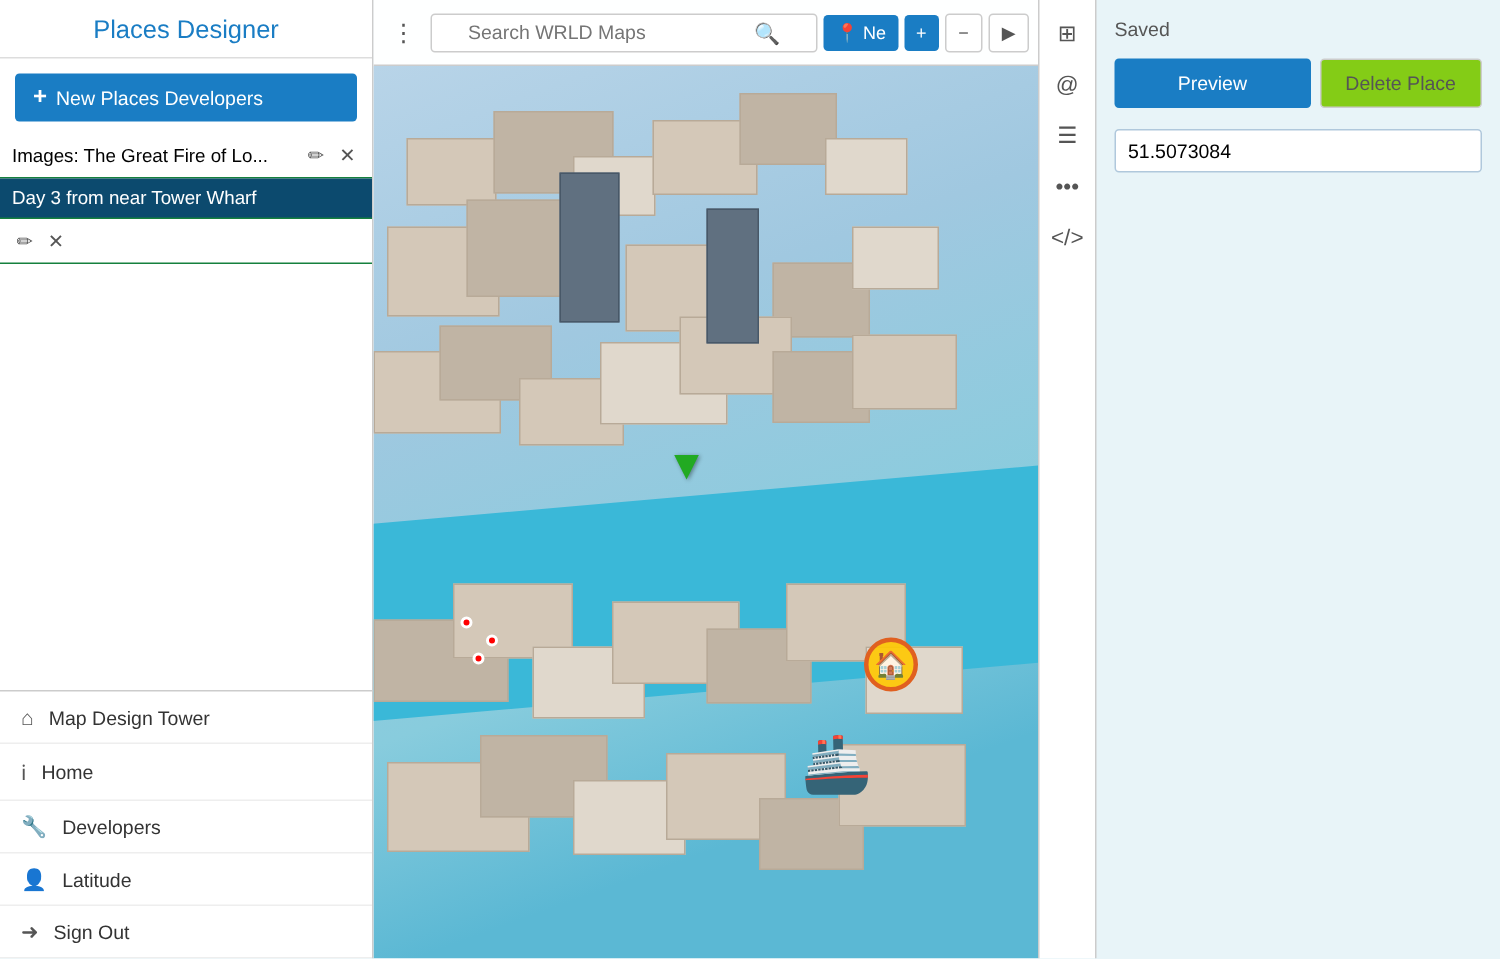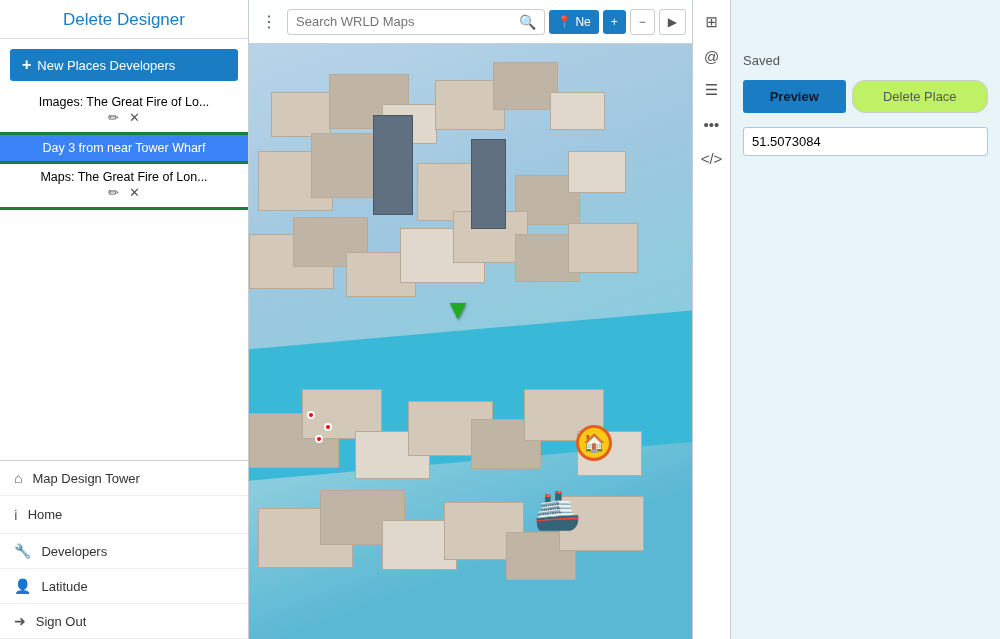--- a/index.html
+++ b/index.html
@@ -71,27 +71,26 @@
     .collection-list {
       flex: 1;
       overflow-y: auto;
     }
 
     .collection-item {
       display: flex;
       align-items: center;
       justify-content: space-between;
       padding: 6px 8px;
-      border-bottom: 3px solid #15803d;
-      cursor: pointer;
-      flex-direction: column;
+      border-bottom: 1px solid #15803d;
+      cursor: pointer;
     }
 
     .collection-item.active {
-      background: #3b82f6;
+      background: #0c4a6e;
       color: #fff;
     }
 
     .collection-item .item-label {
       flex: 1;
       white-space: nowrap;
       overflow: hidden;
       text-overflow: ellipsis;
       font-size: 12.5px;
     }
@@ -158,21 +157,21 @@
       color: #555;
       padding: 4px 6px;
       cursor: pointer;
     }
 
     #search-bar {
       display: flex;
       align-items: center;
       border: 1px solid #ccc;
       border-radius: 3px;
-      padding: 4px 8px;
+      padding: 4px 24px;
       background: #fff;
       flex: 1;
       gap: 6px;
     }
 
     #search-bar input {
       border: none;
       outline: none;
       font-size: 13px;
       flex: 1;
@@ -315,55 +314,53 @@
       cursor: pointer;
       border-radius: 3px;
       color: #555;
       font-size: 15px;
     }
 
     
     #right-content {
       flex: 1;
       padding: 10px 12px;
-      margin-top: 41px;
     }
 
     .saved-badge {
       color: #555;
       font-size: 13px;
       margin-bottom: 10px;
       padding: 2px 0;
     }
 
     .action-buttons {
       display: flex;
       gap: 6px;
       margin-bottom: 14px;
     }
 
     .btn-preview {
       flex: 1;
       background: #1a7dc4;
-      color: #0f172a;
+      color: #ffffff;
       border: none;
       border-radius: 3px;
-      padding: 8px 8px;
-      cursor: pointer;
-      font-size: 13px;
-      font-weight: bold;
+      padding: 8px 22px;
+      cursor: pointer;
+      font-size: 13px;
     }
 
     .btn-delete {
       flex: 1;
-      background: #bef264;
+      background: #84cc16;
       color: #555;
       border: 1px solid #ccc;
-      border-radius: 13px;
-      padding: 8px 24px;
+      border-radius: 3px;
+      padding: 8px 10px;
       cursor: pointer;
       font-size: 13px;
     }
 
     .field-group {
       margin-bottom: 12px;
     }
 
     .field-label {
       font-size: 13px;
@@ -387,40 +384,39 @@
       flex: 1;
       height: 639px;
     }
   </style>
 </head>
 <body>
 
 <div id="sidebar">
 
 
-  <div id="places-designer-title">Delete Designer</div>
+  <div id="places-designer-title">Places Designer</div>
 
   <button id="new-collection-btn">
     <span class="plus-icon">+</span>
     <span>New Places Developers</span>
   </button>
 
   <div class="collection-list">
     <div class="collection-item">
       <span class="item-label">Images: The Great Fire of Lo...</span>
       <span class="item-icons">
         <span class="icon-btn">✏</span>
         <span class="icon-btn">✕</span>
       </span>
     </div>
     <div class="collection-item active">
       <span class="item-label">Day 3 from near Tower Wharf</span>
     </div>
     <div class="collection-item">
-      <span class="item-label">Maps: The Great Fire of Lon...</span>
       <span class="item-icons">
         <span class="icon-btn">✏</span>
         <span class="icon-btn">✕</span>
       </span>
     </div>
   </div>
 
   <div id="bottom-nav">
     <div class="nav-item">
       <span class="nav-icon">⌂</span>

